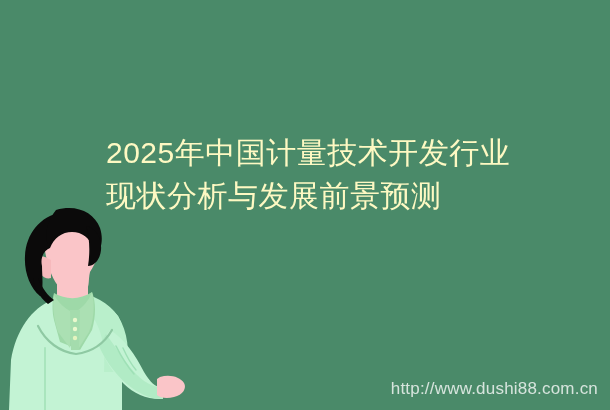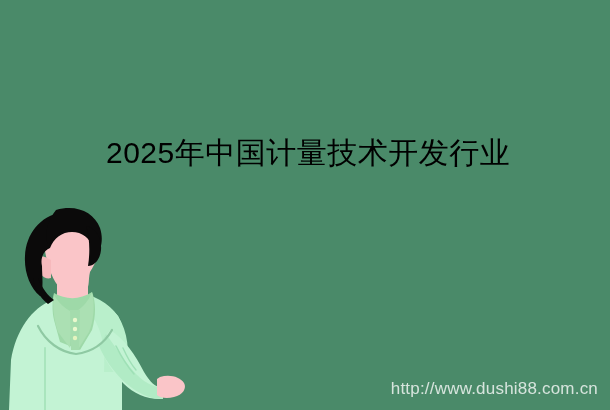--- a/index.html
+++ b/index.html
@@ -23,21 +23,21 @@
     height: 410px;
     pointer-events: none;
   }
   #title-block {
     position: absolute;
     left: 106px;
     top: 131px;
     width: 420px;
   }
   .title-line {
-    color: #000000;
+    color: #fef9c3;
     font-size: 30px;
     line-height: 43px;
     letter-spacing: 0.5px;
     font-weight: 400;
     white-space: nowrap;
     font-family: "Liberation Sans", "DejaVu Sans", sans-serif;
   }
   #watermark {
     position: absolute;
     right: 12px;
@@ -181,17 +181,18 @@
       <path d="M 38 278
                C 42 288, 48 296, 54 300
                L 48 304
                C 40 298, 34 288, 33 278 Z" fill="#0b0a0a"></path>
     </g>
 
   </svg>
 
   <div id="title-block">
     <div class="title-line">2025年中国计量技术开发行业</div>
+    <div class="title-line">现状分析与发展前景预测</div>
   </div>
 
   <div id="watermark">http://www.dushi88.com.cn</div>
 
 </div>
 
 </body></html>

